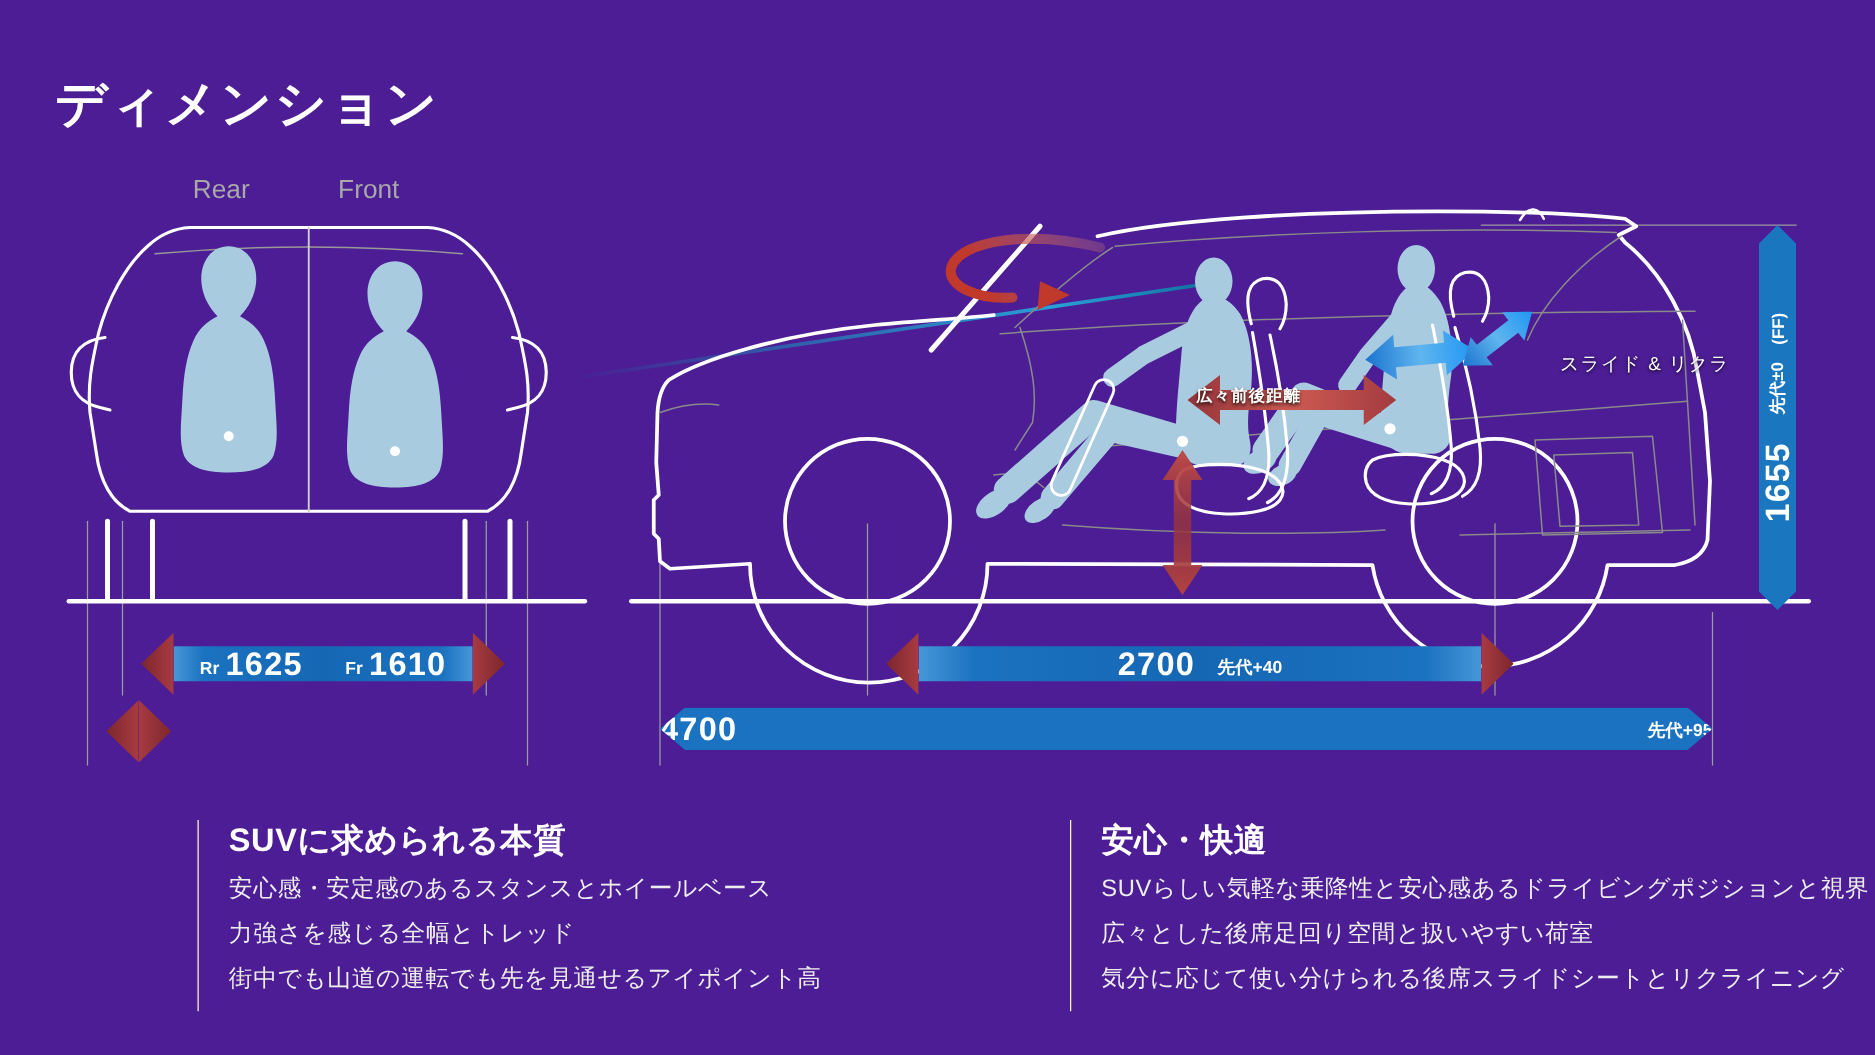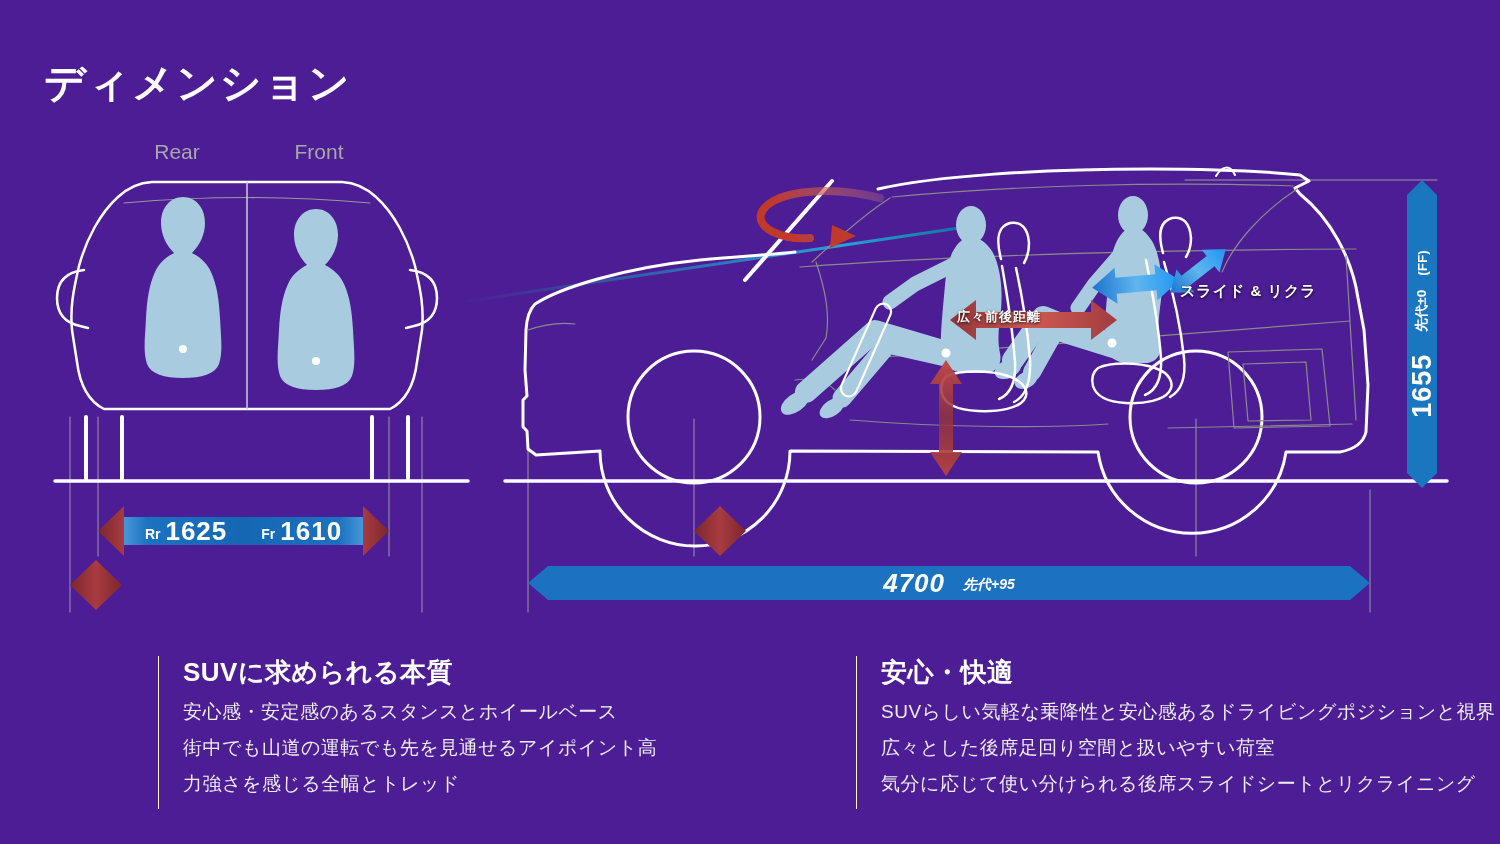--- a/index.html
+++ b/index.html
@@ -7,37 +7,36 @@
     position:relative;width:1500px;height:844px;background:#4c1d95;overflow:hidden;
     font-family:"Liberation Sans","DejaVu Sans",sans-serif;color:#fff;
   }
   .abs{position:absolute;}
   
   .title{
     left:44px;top:56px;font-size:41px;font-weight:800;letter-spacing:2px;color:#fff;
   }
   .viewlabel{top:140px;width:70px;text-align:center;font-size:21px;color:#a8a8a8;}
   
-  .dimbar{display:flex;align-items:flex-end;}
+  .dimbar{display:flex;align-items:flex-end;padding-left:15px;}
   .ah{width:26px;height:100%;flex:none;}
   .ah.left {background:linear-gradient(90deg,#7c272d,#a83b41);clip-path:polygon(100% 0,0 50%,100% 100%);}
   .ah.right{background:linear-gradient(90deg,#a83b41,#7c272d);clip-path:polygon(0 0,100% 50%,0 100%);}
   .shaft{
     flex:1;height:28px;margin:11px 0;
     background:linear-gradient(90deg,#4697d8 0%,#1b72c0 10%,#1567b3 50%,#1b72c0 90%,#4697d8 100%);
     display:flex;align-items:center;justify-content:center;color:#fff;
   }
   .shaft .num{font-size:26px;font-weight:700;letter-spacing:1px;}
   .shaft .sm{font-size:14px;font-weight:700;margin:6px 5px 0 0;}
   .shaft .note{font-size:14px;font-weight:700;margin:6px 0 0 18px;}
   .gap26{width:34px;}
   .pointbar{
-    background:#1b72c0;display:flex;align-items:center;justify-content:center;
+    background:#1b72c0;display:flex;align-items:center;justify-content:space-between;
     clip-path:polygon(20px 0,calc(100% - 20px) 0,100% 50%,calc(100% - 20px) 100%,20px 100%,0 50%);
-    font-style:italic;
   }
   .pointbar .num{font-size:26px;font-weight:700;letter-spacing:1px;}
   .pointbar .note{font-size:14px;font-weight:700;margin:4px 0 0 18px;}
   .vbar{
     left:1407px;top:180px;width:30px;height:308px;background:#1b76c0;
     clip-path:polygon(50% 0,100% 15px,100% calc(100% - 15px),50% 100%,0 calc(100% - 15px),0 15px);
   }
   .vbar .rot{
     position:absolute;left:-139px;top:139px;width:308px;height:30px;
     transform:rotate(-90deg);display:flex;align-items:center;justify-content:center;color:#fff;
@@ -195,65 +194,69 @@
       <use href="#blueArrow" transform="translate(1198,271) rotate(-38) scale(0.8)"></use>
 
       <circle cx="946" cy="353" r="4.5" fill="#fff" stroke="none"></circle>
       <circle cx="1112" cy="343" r="4.5" fill="#fff" stroke="none"></circle>
     </g>
   </svg>
 
   <div class="abs title">ディメンション</div>
 
   <div class="abs viewlabel" style="left:142px">Rear</div>
-  <div class="abs viewlabel" style="left:284px">Front</div>
+  <div class="abs viewlabel" style="left:260px">Front</div>
 
   <div class="abs dimbar" style="left:98px;top:506px;width:291px;height:50px">
     <div class="ah left"></div>
     <div class="shaft">
       <span class="sm">Rr</span>
       <span class="num">1625</span>
       <span class="gap26"></span>
       <span class="sm">Fr</span>
       <span class="num">1610</span>
     </div>
     <div class="ah right"></div>
   </div>
 
   <div class="abs dimbar" style="left:70px;top:560px;width:352px;height:50px">
     <div class="ah left"></div>
     <div class="ah right"></div>
   </div>
 
   <div class="abs dimbar" style="left:694px;top:506px;width:502px;height:50px">
     <div class="ah left"></div>
+    <div class="shaft">
+      <span class="num">2700</span>
+      <span class="note">先代+40</span>
+    </div>
     <div class="ah right"></div>
   </div>
 
   <div class="abs pointbar" style="left:528px;top:566px;width:842px;height:34px">
     <span class="num">4700</span>
     <span class="note">先代+95</span>
   </div>
 
   <div class="abs vbar">
     <div class="rot">
       <span class="num">1655</span>
       <span class="note">先代±0</span>
       <span class="note2">(FF)</span>
     </div>
   </div>
 
   <div class="abs cabin-label" style="left:924px;top:308px;width:150px;text-align:center;font-size:13px;letter-spacing:1px">広々前後距離</div>
-  <div class="abs cabin-label" style="left:1180px;top:282px;font-size:15px;font-weight:700;letter-spacing:1px">スライド &amp; リクラ</div>
+  <div class="abs cabin-label" style="left:1248px;top:282px;font-size:15px;font-weight:400;letter-spacing:1px">スライド &amp; リクラ</div>
 
   <div class="abs section" style="left:158px">
     <h2>SUVに求められる本質</h2>
     <div class="item">安心感・安定感のあるスタンスとホイールベース</div>
+    <div class="item">力強さを感じる全幅とトレッド</div>
     <div class="item">街中でも山道の運転でも先を見通せるアイポイント高</div>
-    <div class="item">力強さを感じる全幅とトレッド</div>
   </div>
   <div class="abs section" style="left:856px">
     <h2>安心・快適</h2>
     <div class="item">SUVらしい気軽な乗降性と安心感あるドライビングポジションと視界</div>
     <div class="item">広々とした後席足回り空間と扱いやすい荷室</div>
     <div class="item">気分に応じて使い分けられる後席スライドシートとリクライニング</div>
   </div>
 
 </div>
 

